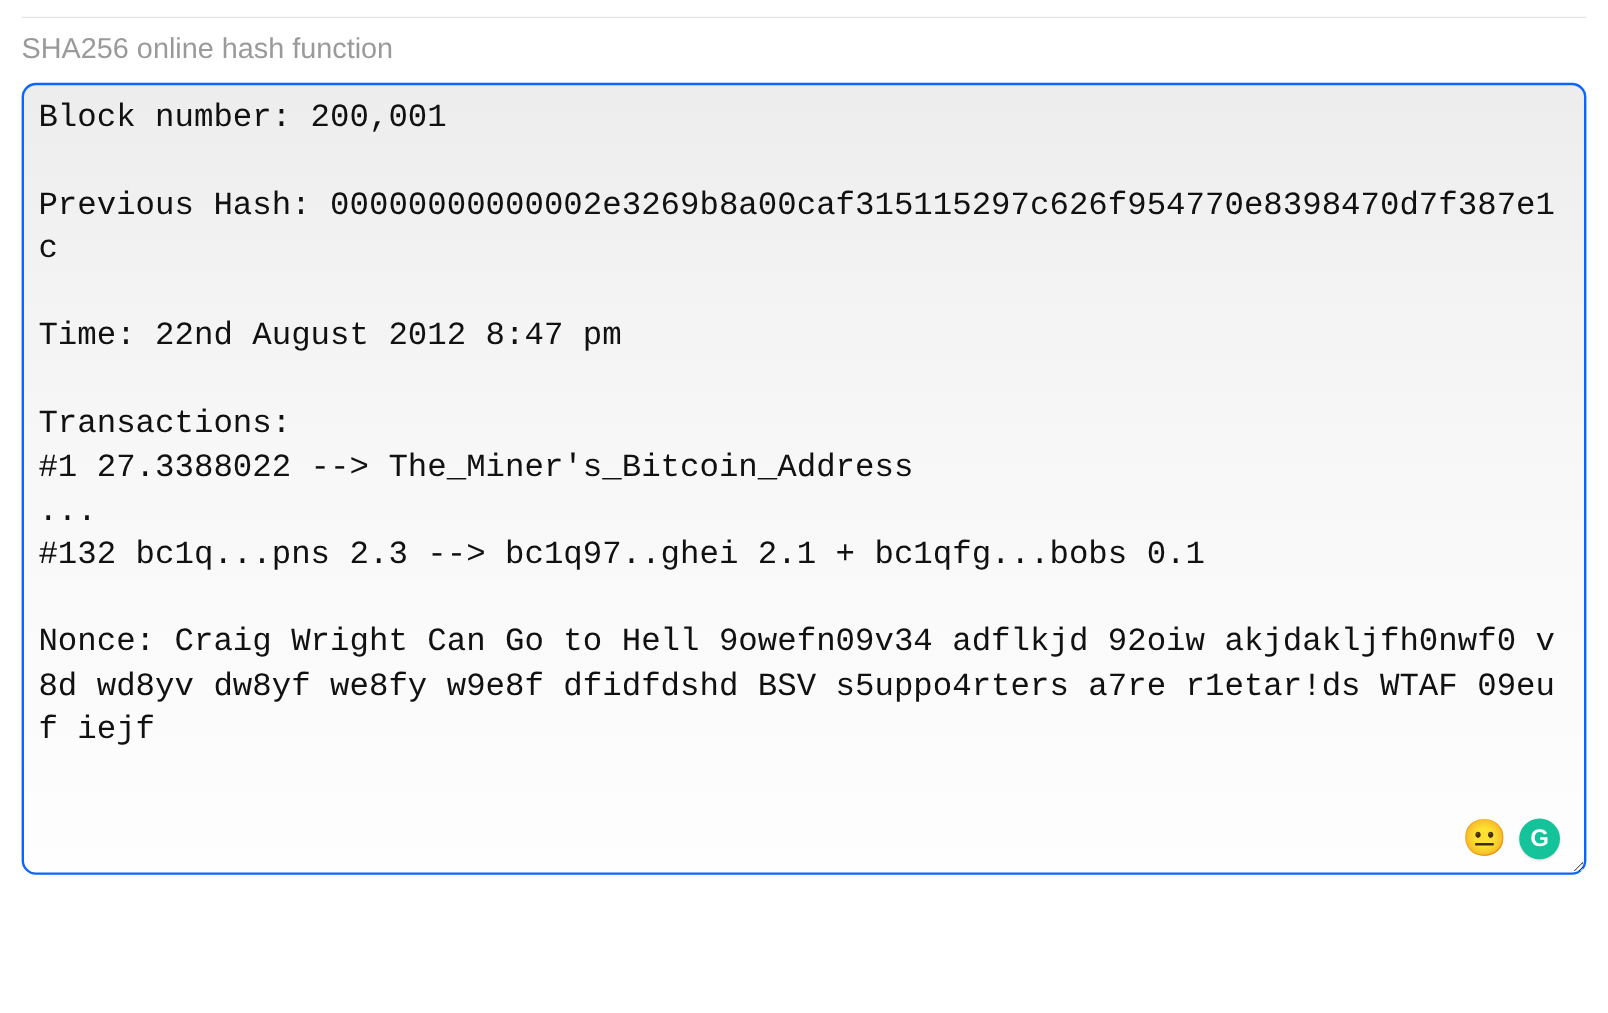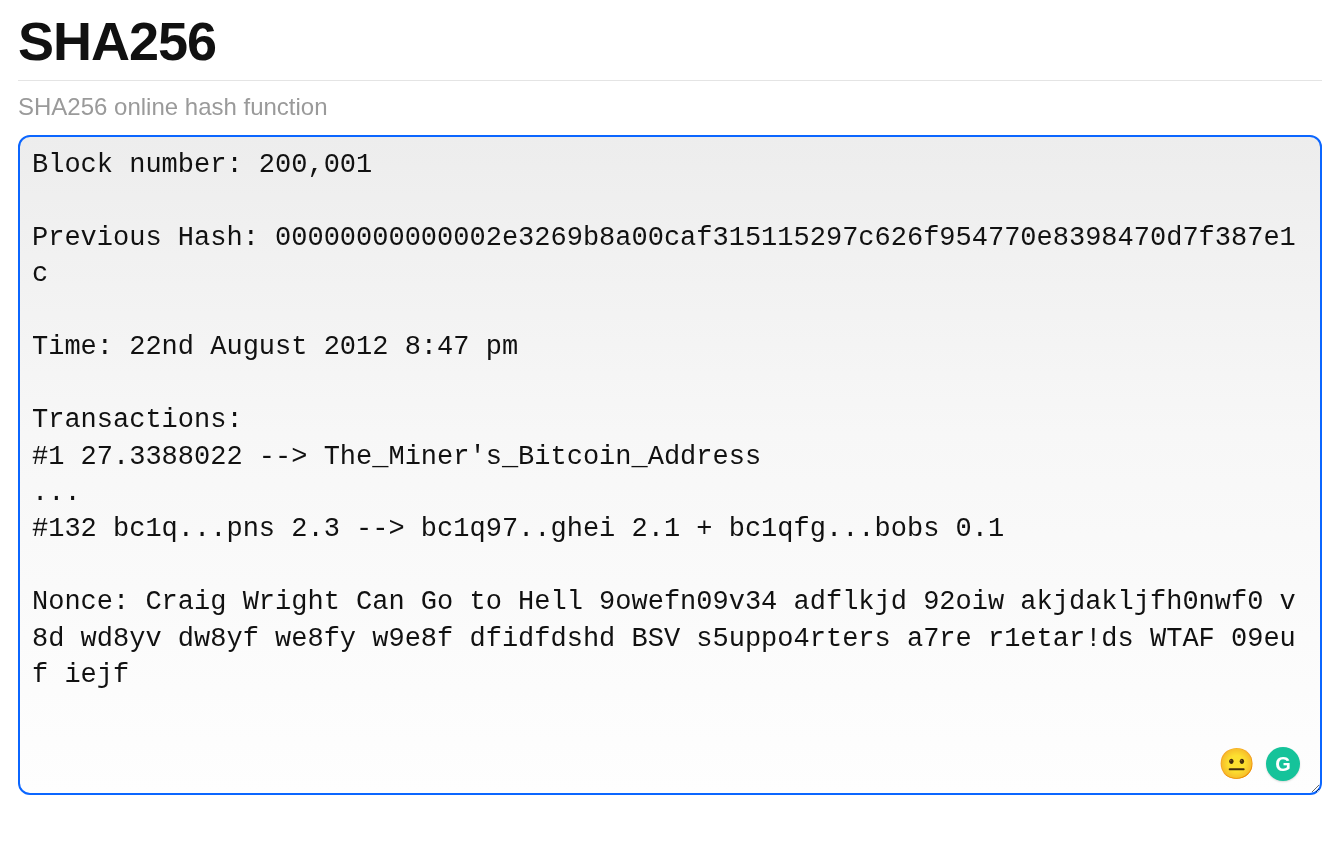--- a/index.html
+++ b/index.html
@@ -77,21 +77,20 @@
     font-weight: 700;
     font-size: 20px;
     font-family: Arial, sans-serif;
     box-shadow: 0 1px 2px rgba(0,0,0,0.15);
   }
 </style>
 </head>
 <body>
 
 <div class="page">
-  <h1 class="title">SHA256</h1>
   <hr class="hr">
   <div class="subtitle">SHA256 online hash function</div>
 
   <div class="ta-wrap">
     <textarea class="hash-input" style="">Block number: 200,001
 
 Previous Hash: 00000000000002e3269b8a00caf315115297c626f954770e8398470d7f387e1c
 
 Time: 22nd August 2012 8:47 pm
 

